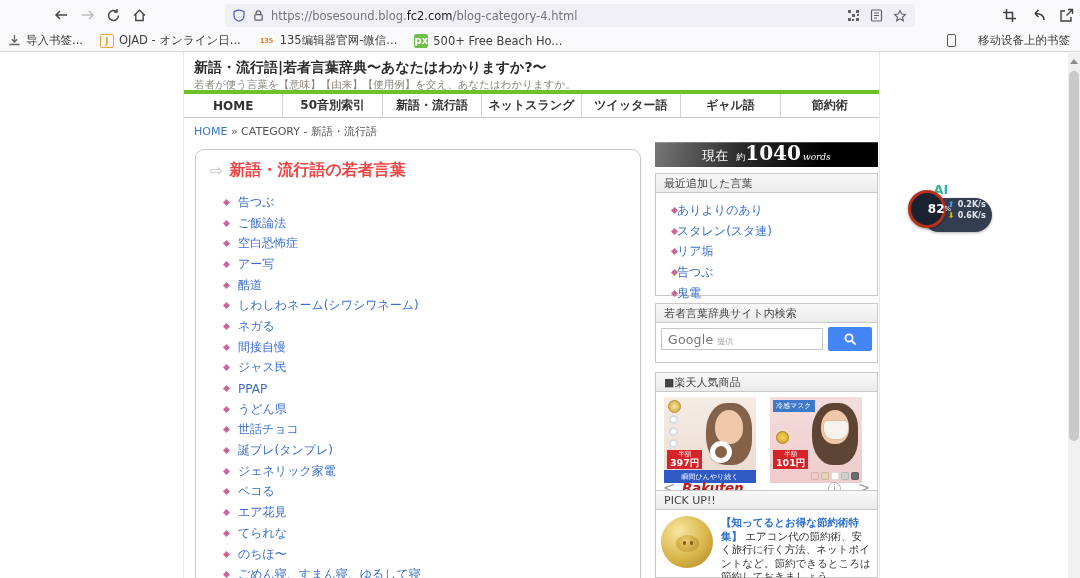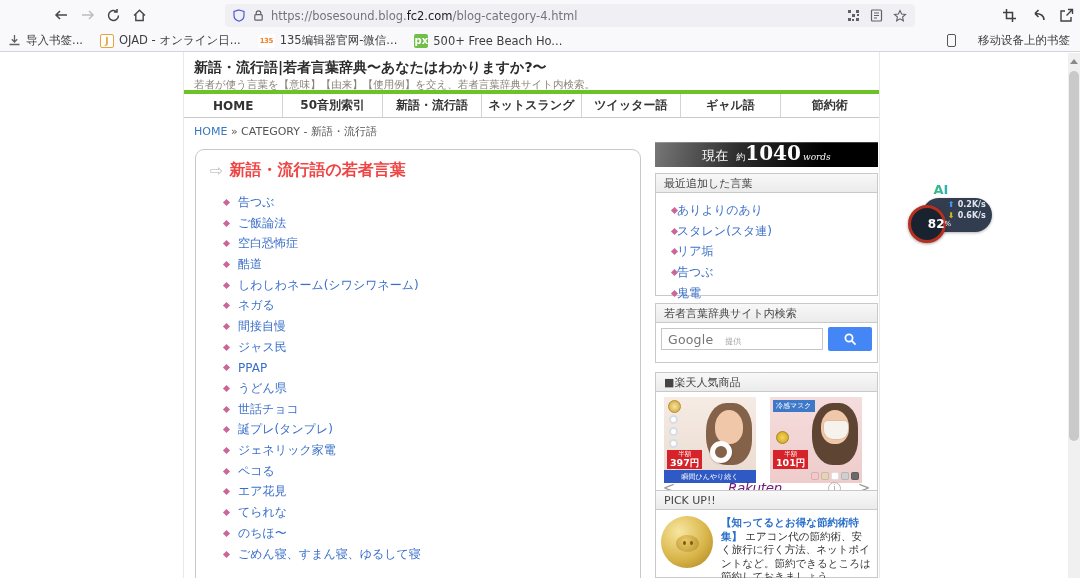--- a/index.html
+++ b/index.html
@@ -67,21 +67,21 @@
     display:flex; align-items:baseline; justify-content:center; color:#fff; }
   .cnt-label { font-size:13px; } .cnt-approx { font-size:9px; margin-left:8px; }
   .cnt-num { font-family:"DejaVu Serif", serif; font-size:20px; font-weight:bold; line-height:22px; }
   .cnt-unit { font-family:"DejaVu Serif", serif; font-style:italic; font-size:9px; margin-left:2px; }
   .recent-box { top:121px; height:123px; }
   .recent-list { list-style:none; padding:7px 0 0 16px; }
   .recent-list li { height:20.7px; display:flex; align-items:center; }
   .search-box { top:251px; height:60px; }
   .search-row { display:flex; align-items:center; padding:4px 5px 0 5px; gap:5px; }
   .g-input { flex:1; height:22px; border:1px solid #c6c6c6; background:#fff;
-    display:flex; align-items:baseline; padding:3px 6px; gap:12px; cursor:text; }
+    display:flex; align-items:baseline; padding:3px 6px; gap:4px; cursor:text; }
   .g-logo { font-size:12.5px; color:#757575; font-weight:500; letter-spacing:.2px; }
   .g-provided { font-size:8px; color:#9e9e9e; }
   .g-btn { width:44px; height:24px; background:#4486f6; border-radius:2px;
     display:flex; align-items:center; justify-content:center; cursor:pointer; }
   .rakuten-box { top:320px; height:131px; }
   .prod-row { display:flex; gap:14px; padding:5px 0 0 8px; }
   .prod { width:92px; height:86px; position:relative; overflow:hidden; cursor:pointer; }
   .prod1 { background:linear-gradient(180deg,#f6ece5,#e9dacf); }
   .prod2 { background:linear-gradient(180deg,#f5dddd,#eecccb); }
   .p-hair { position:absolute; right:4px; top:6px; width:46px; height:62px; background:#84624a; border-radius:45% 40% 40% 45%; }
@@ -98,21 +98,21 @@
   .p-caption { position:absolute; left:0; bottom:0; width:100%; height:13px; background:#2f59c4;
     color:#fff; font-size:7px; display:flex; align-items:center; justify-content:center; white-space:nowrap; }
   .p-label { position:absolute; left:3px; top:3px; background:#3e78c9; color:#fff; font-size:7px; padding:1px 3px; }
   .medal { position:absolute; left:6px; top:34px; width:13px; height:13px; border-radius:50%;
     background:radial-gradient(#f6d35c,#caa21e); border:1px solid #a9851a; }
   .mask { position:absolute; right:14px; top:24px; width:24px; height:18px; background:#f6f2ec; border-radius:4px 4px 9px 9px; box-shadow:0 0 0 1px rgba(0,0,0,.05); }
   .swatches { position:absolute; right:3px; bottom:3px; display:flex; gap:2px; }
   .swatches span { width:8px; height:8px; border-radius:2px; border:1px solid rgba(0,0,0,.12); }
   .ctrl-row { position:absolute; left:0; bottom:4px; width:100%; height:20px; display:flex; align-items:center; }
   .car-arrow { color:#9a9a9a; font-size:15px; width:26px; text-align:center; cursor:pointer; }
-  .rk-logo { flex:1; text-align:center; color:#701a75; font-weight:normal; font-size:13.5px;
+  .rk-logo { flex:1; color:#b91c1c; font-weight:bold; font-size:13.5px;
     font-style:italic; letter-spacing:-0.3px; }
   .info-ic { width:13px; height:13px; border:1px solid #b5b5b5; border-radius:50%; color:#9a9a9a;
     font-size:8px; display:flex; align-items:center; justify-content:center; margin-right:10px; cursor:pointer; }
   .pickup-box { top:438px; height:88px; }
   .pickup-body { display:flex; gap:8px; padding:6px 6px 0 5px; }
   .pig { flex:0 0 auto; width:52px; height:52px; border-radius:50%; position:relative;
     background:radial-gradient(circle at 35% 30%,#f8e6a0,#d9b64a 55%,#a97f1f); }
   .pig::before { content:""; position:absolute; left:15px; top:19px; width:23px; height:17px;
     border-radius:50%; background:radial-gradient(circle at 40% 35%,#e9cb68,#b8912f); }
   .pig::after { content:""; position:absolute; left:22px; top:25px; width:3px; height:4px;
@@ -120,21 +120,21 @@
   .pickup-text { font-size:10.5px; line-height:13.5px; color:#333; }
   .pickup-text a { color:#2a6fc9; font-weight:bold; text-decoration:none; }
 
   
   .ai-widget { position:absolute; left:908px; top:130px; width:86px; }
   .ai-label { text-align:center; font-size:13px; font-weight:bold;
     background:linear-gradient(90deg,#35c24a,#35a6e8);
     -webkit-background-clip:text; background-clip:text; color:transparent; margin-left:18px; width:30px; }
   .ai-pill { position:absolute; left:14px; top:16px; width:70px; height:34px;
     background:#323d50; border-radius:17px; box-shadow:0 1px 3px rgba(0,0,0,.3); }
-  .ai-circle { position:absolute; left:0; top:23px; width:38px; height:38px; border-radius:50%;
+  .ai-circle { position:absolute; left:0; top:8px; width:38px; height:38px; border-radius:50%;
     background:#19222f; border:3px solid #b5301f; display:flex; align-items:center; justify-content:center;
     color:#fff; box-shadow:0 1px 3px rgba(0,0,0,.4); z-index:2;padding-left:25px; }
   .ai-pct { font-size:12px; font-weight:bold; }
   .ai-pct-unit { font-size:7px; }
   .ai-stats { position:absolute; left:40px; top:18px; display:flex; flex-direction:column; gap:2px; z-index:2; }
   .ai-row { display:flex; align-items:center; gap:3px; font-size:8px; font-weight:bold; color:#e2e7ef; }
   .ai-up { color:#3f9bf0; font-size:8px; } .ai-down { color:#d8b21c; font-size:8px; }
 
   
   .scrollbar { position:absolute; left:1068px; top:53px; width:12px; height:525px; background:#f0f0f0; }
@@ -245,21 +245,21 @@
         <span class="phone-ic"></span>
         <span>移动设备上的书签</span>
       </span>
     </div>
   </div>
 
   <div id="page">
     <div class="content-col">
 
       <div class="site-title">新語・流行語|若者言葉辞典〜あなたはわかりますか?〜</div>
-      <div class="site-sub">若者が使う言葉を【意味】【由来】【使用例】を交え、若者言葉辞典サイト内検索。</div>
+      <div class="site-sub">若者が使う言葉を【意味】【由来】【使用例】を交え、あなたはわかりますか。</div>
       <div class="green-bar"></div>
 
       <div class="nav">
 
       <div class="nav-item">HOME</div>
           <div class="nav-item">50音別索引</div>
           <div class="nav-item">新語・流行語</div>
           <div class="nav-item">ネットスラング</div>
           <div class="nav-item">ツイッター語</div>
           <div class="nav-item">ギャル語</div>
@@ -287,20 +287,24 @@
             <li>
               <span class="bullet"></span>
               <a href="#" class="wlink">ご飯論法</a>
             </li>
 
             <li>
               <span class="bullet"></span>
               <a href="#" class="wlink">空白恐怖症</a>
             </li>
 
+            <li>
+              <span class="bullet"></span>
+              <a href="#" class="wlink">アー写</a>
+            </li>
 
             <li>
               <span class="bullet"></span>
               <a href="#" class="wlink">酷道</a>
             </li>
 
             <li>
               <span class="bullet"></span>
               <a href="#" class="wlink">しわしわネーム(シワシワネーム)</a>
             </li>

